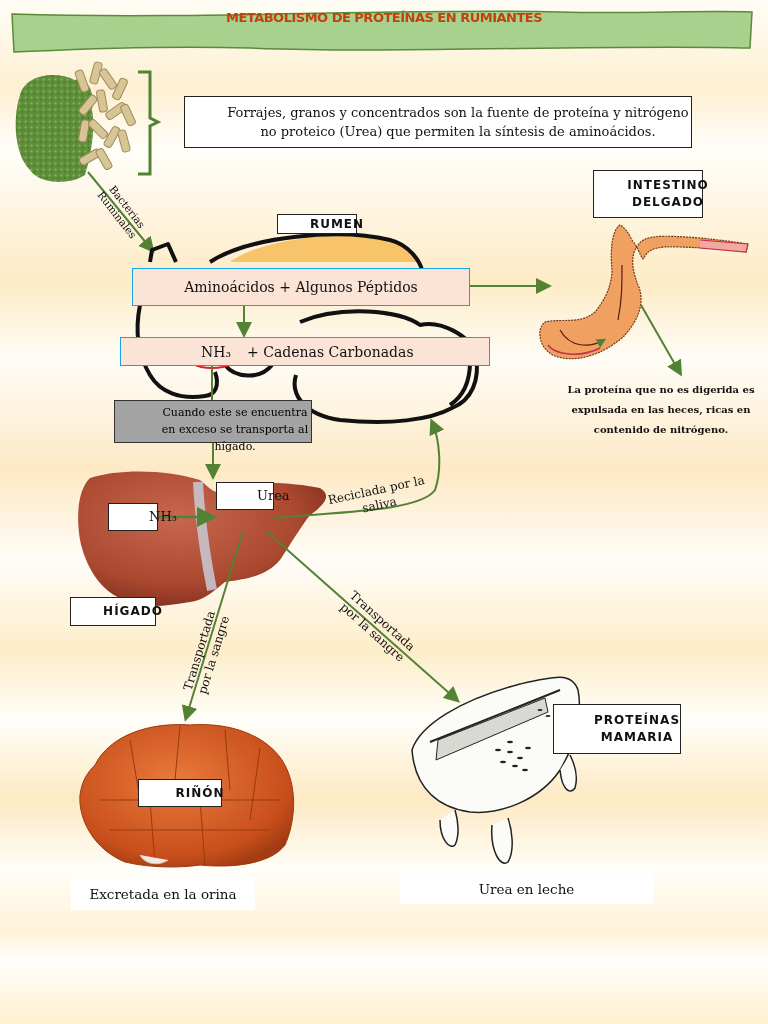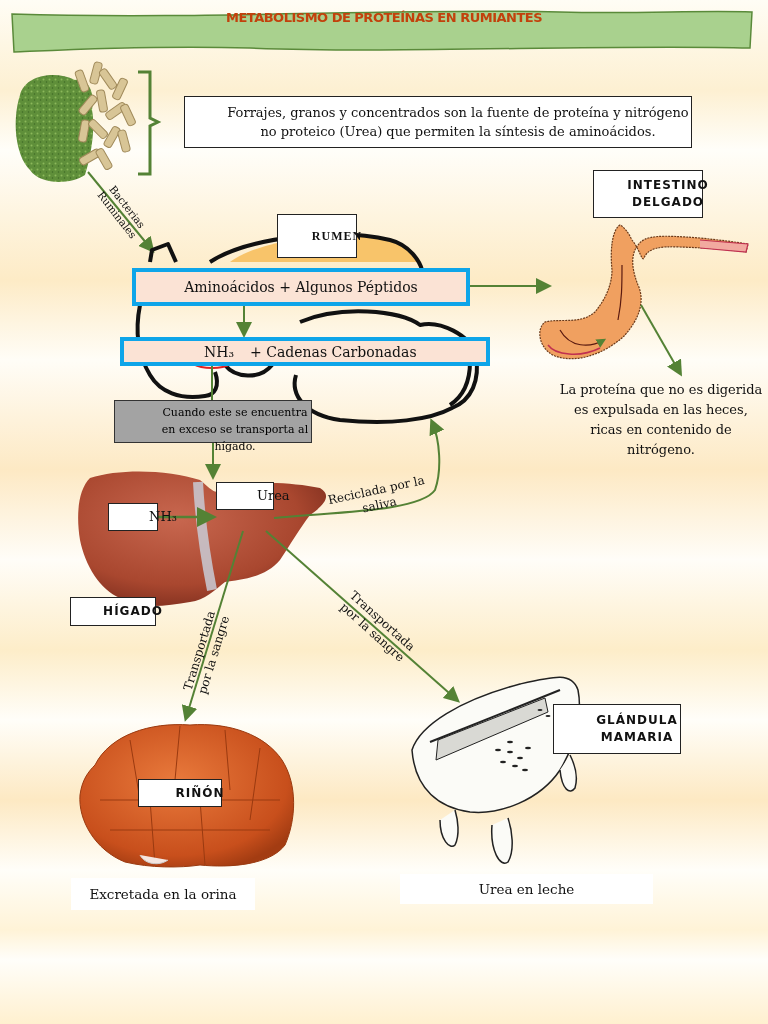--- a/index.html
+++ b/index.html
@@ -20,28 +20,28 @@
   .box {
     position:absolute; background:#fff; border:1px solid #222; box-sizing:border-box;
     text-align:center; color:#111;padding-left:40px;
   }
   .label-box {
     font-family:"DejaVu Sans", sans-serif; font-weight:bold; font-size:12px;
     letter-spacing:1px; display:flex; align-items:center; justify-content:center;
     line-height:17px;
   }
   .pink-box {
-    position:absolute; background:#fbe3d5; border:4px solid #0ea5e9; box-sizing:border-box;
+    position:absolute; background:#fbe3d5; border:1px solid #0ea5e9; box-sizing:border-box;
     display:flex; align-items:center; justify-content:center; font-size:14px; color:#111;
   }
   .blue-box {
     position:absolute; background:#a3a3a3; border:1px solid #333; box-sizing:border-box;
     font-size:11px; line-height:17px; text-align:center; padding-top:3px;padding-left:44px;
   }
-  .plain-text { position:absolute; font-size:13px; color:#111; text-align:center; line-height:20px; }
+  .plain-text { position:absolute; font-size:10px; color:#111; text-align:center; line-height:20px;font-weight:bold; }
   .rot { position:absolute; font-size:11.5px; color:#111; line-height:13px; text-align:center; white-space:nowrap; transform-origin:center center; }
   .white-panel { position:absolute; background:#fff; display:flex; align-items:center; justify-content:center; font-size:13.5px; color:#111; }
 </style>
 </head>
 <body>
 
 <svg class="layer" width="768" height="1024">
   <defs>
     <marker id="arrowhead" markerWidth="8" markerHeight="8" refX="6" refY="4" orient="auto">
       <path d="M0,0 L8,4 L0,8 Z" fill="#548235"></path>
@@ -165,21 +165,21 @@
 
 <div class="box" style="left:184px; top:96px; width:508px; height:52px; font-size:13px; line-height:19px; padding-top:6px;">
   <span>Forrajes, granos y concentrados son la fuente de proteína y nitrógeno no proteico (Urea) que permiten la síntesis de aminoácidos.</span>
 </div>
 
 <div class="rot" style="left:82px; top:198px; width:80px; transform:rotate(52deg); font-size:10.5px;">
   <div>Bacterias</div>
   <div>Ruminales</div>
 </div>
 
-<div class="box label-box" style="left:277px; top:214px; width:80px; height:44px;font-family:Liberation Serif, serif;">RUMEN</div>
+<div class="box label-box" style="left:277px; top:214px; width:80px; height:20px;">RUMEN</div>
 
 <div class="pink-box" style="left:132px; top:268px; width:338px; height:38px;">
   <span>Aminoácidos +  Algunos Péptidos</span>
 </div>
 
 <div class="pink-box" style="left:120px; top:337px; width:370px; height:29px; justify-content:flex-start;">
   <span style="margin-left:80px;">NH₃</span>
   <span style="margin-left:16px;">+  Cadenas Carbonadas</span>
 </div>
 
@@ -214,16 +214,16 @@
 
 <div class="rot" style="left:322px; top:612px; width:110px; transform:rotate(42deg); font-size:12px; line-height:15px;">
   <div>Transportada</div>
   <div>por la sangre</div>
 </div>
 
 <div class="box label-box" style="left:138px; top:779px; width:84px; height:28px;">RIÑÓN</div>
 <div class="white-panel" style="left:71px; top:878px; width:184px; height:32px;">Excretada en la orina</div>
 
 <div class="box label-box" style="left:553px; top:704px; width:128px; height:50px; flex-direction:column;">
-  <span>GLÁNDULA</span>
+  <span>PROTEÍNAS</span>
   <span>MAMARIA</span>
 </div>
 <div class="white-panel" style="left:400px; top:874px; width:253px; height:30px;">Urea en leche</div>
 
 </body></html>

